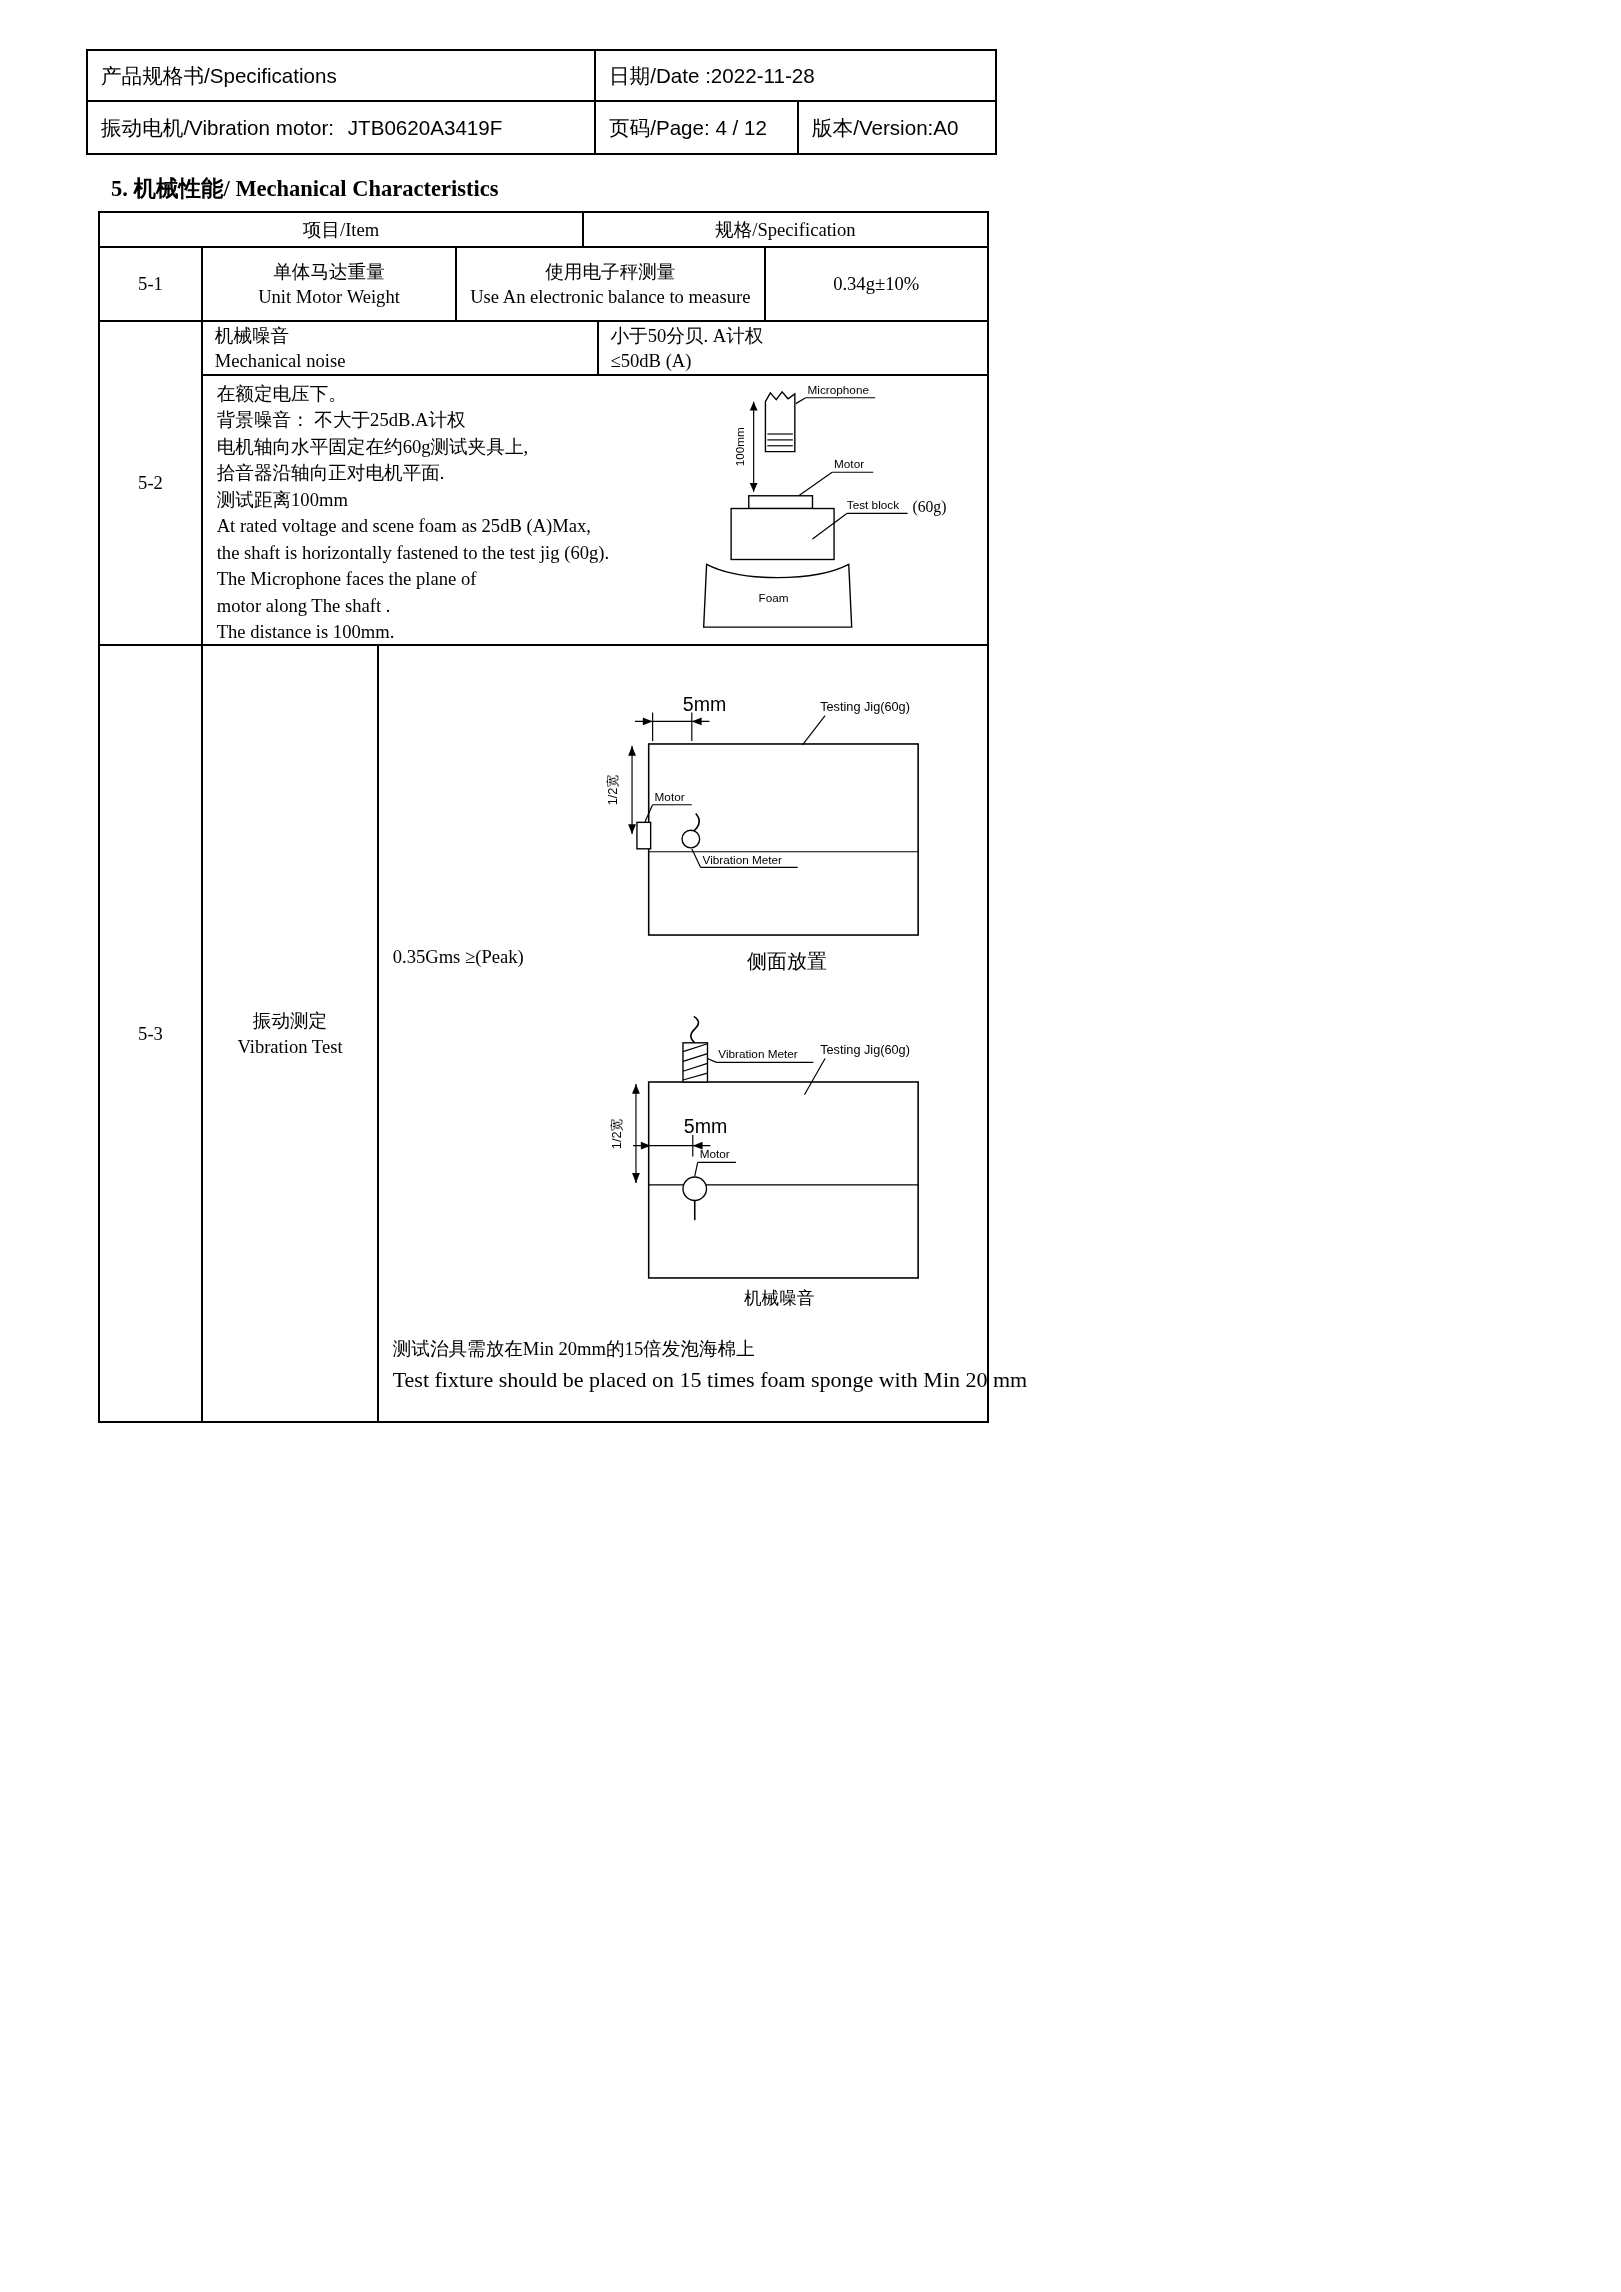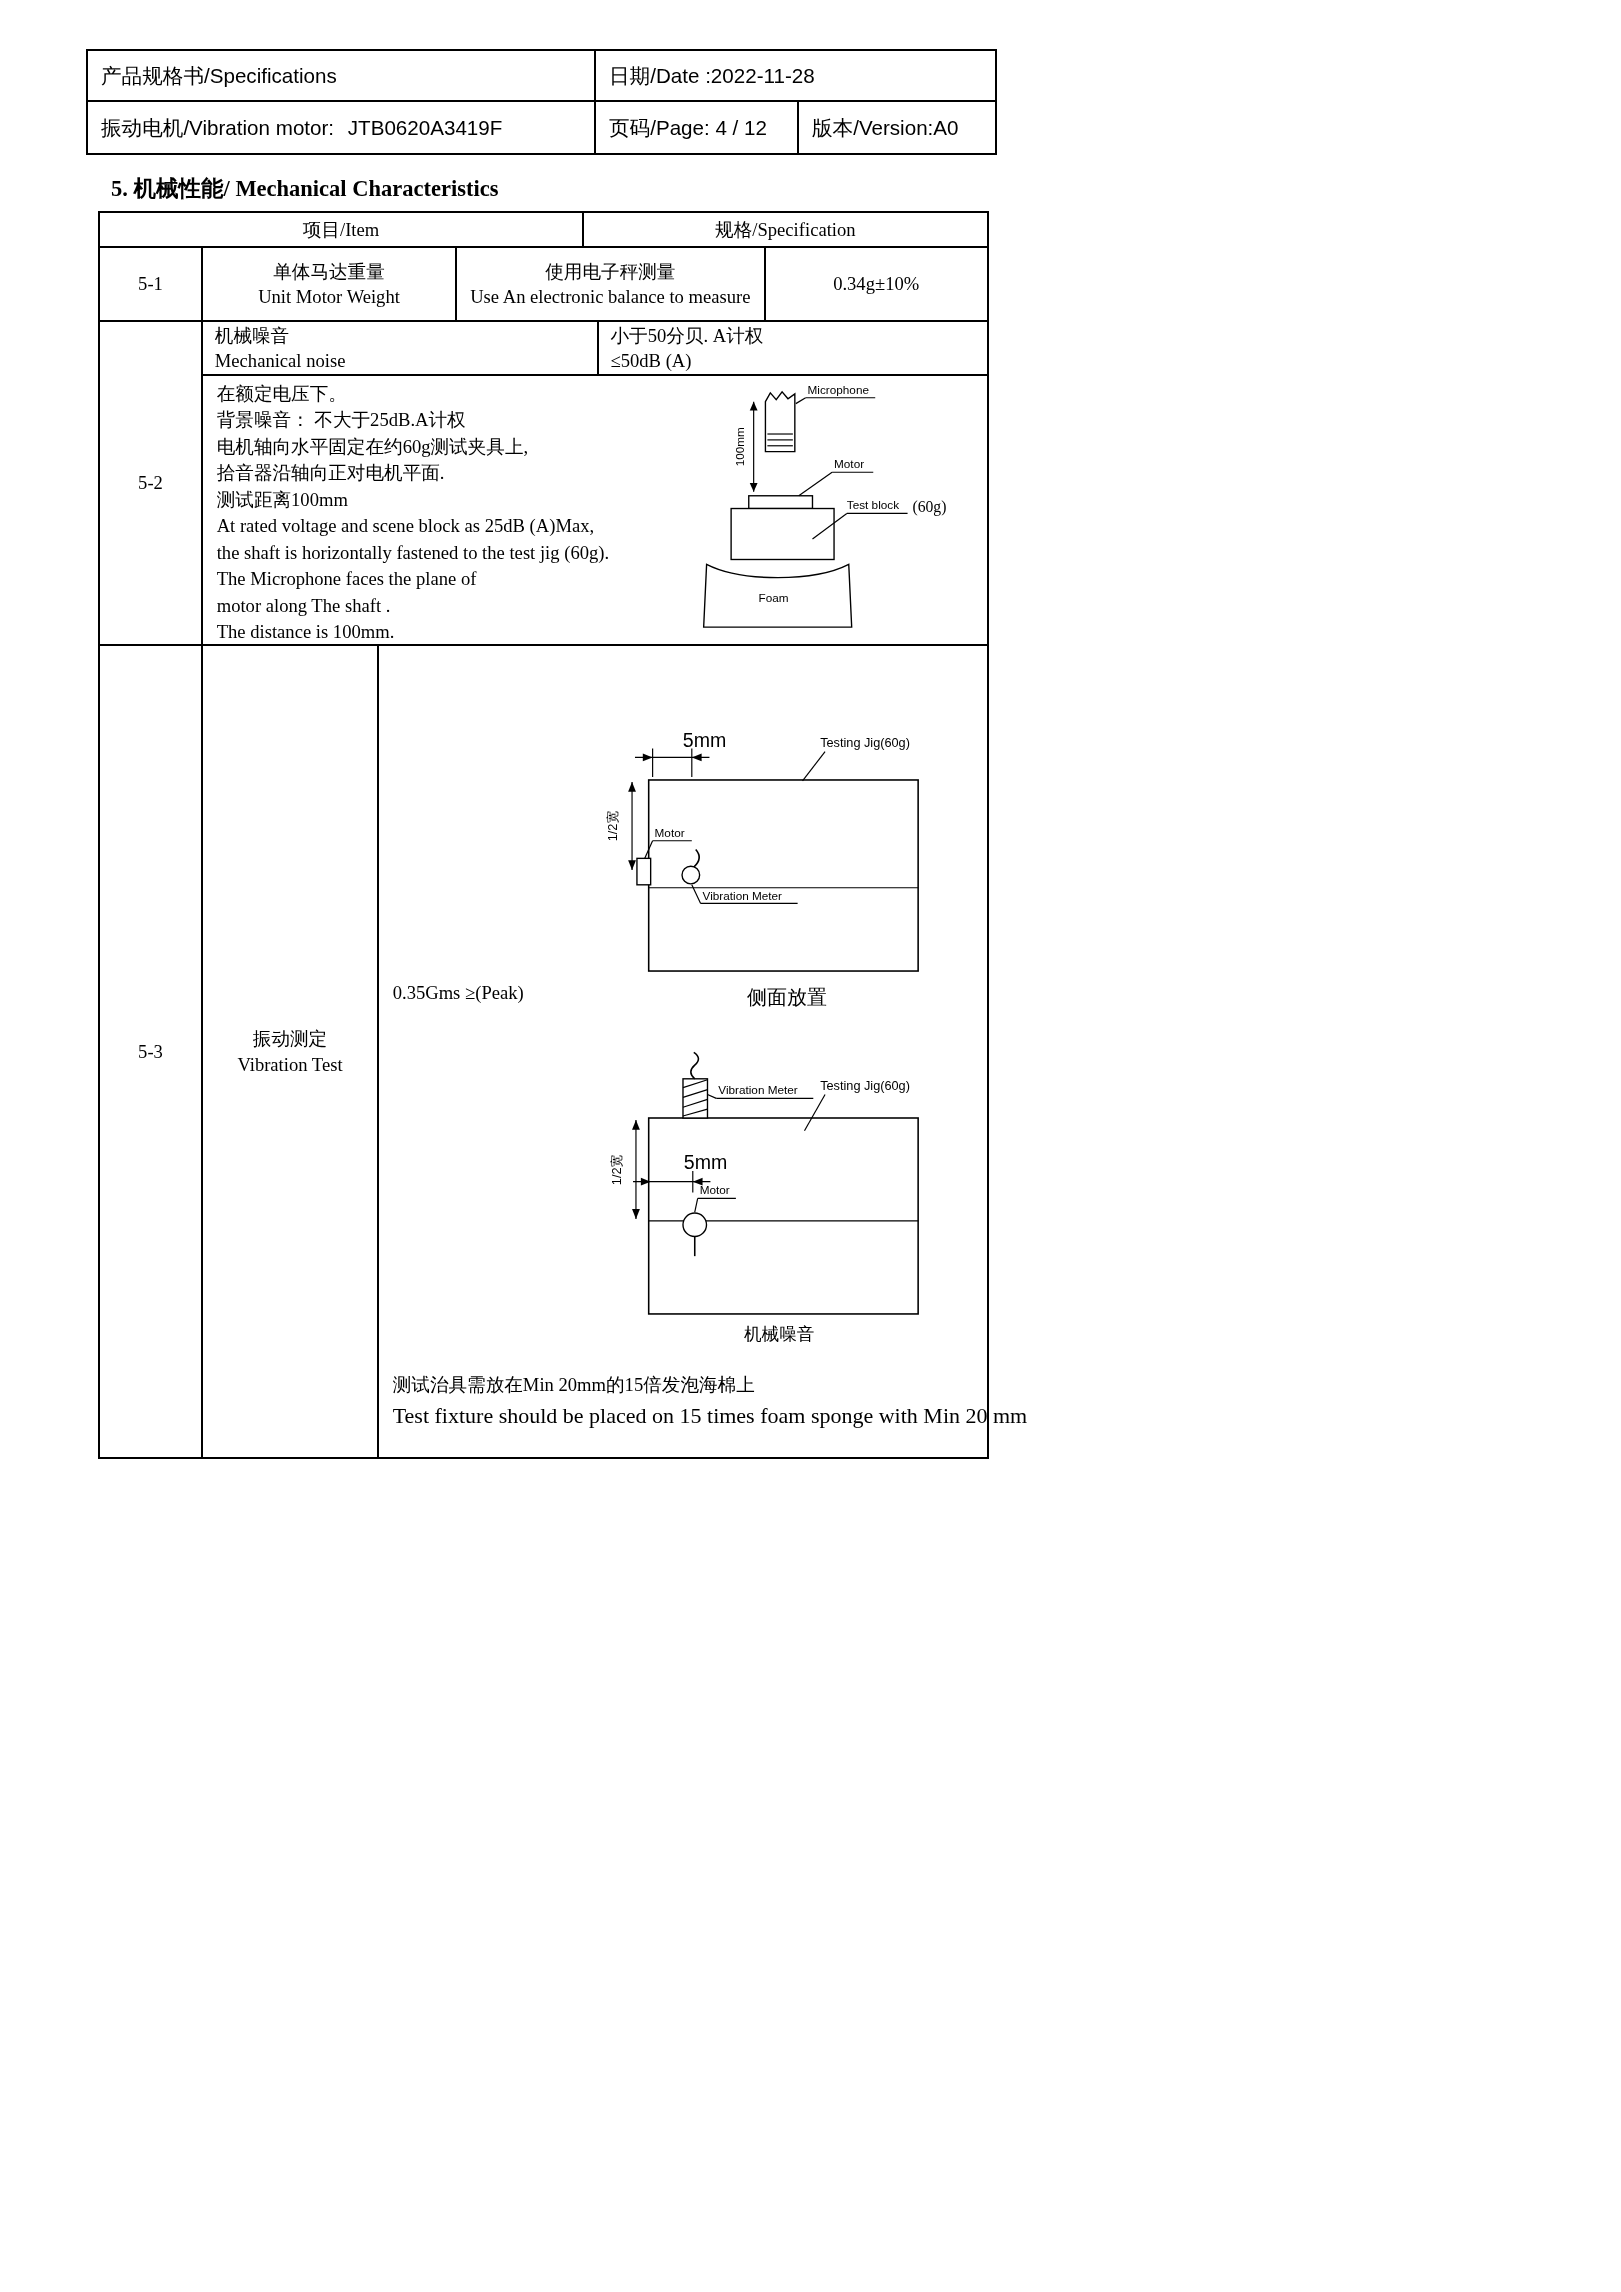--- a/index.html
+++ b/index.html
@@ -26,21 +26,21 @@
                font-size:18.6px; }
   table.main th, table.main td { border:2px solid #000; font-weight:normal; }
   .c { text-align:center; vertical-align:middle; line-height:25.5px; }
   .l { text-align:left; vertical-align:middle; padding-left:11.8px; line-height:25.5px; }
   td.nopad { padding:0; vertical-align:top; }
 
   .d52 { position:relative; width:100%; height:268px;padding-left:24px; }
   .d52-text { position:absolute; left:13.7px; top:4.9px; font-size:18.6px; line-height:26.5px; white-space:nowrap; }
   .d52-svg { position:absolute; left:484px; top:2px; }
 
-  .d53 { position:relative; width:100%; height:775px;margin-top:36px; }
+  .d53 { position:relative; width:100%; height:775px; }
   .d53-svg { position:absolute; left:0; top:0; }
   .gms   { position:absolute; left:13.7px;  top:300px; font-size:18.6px; }
   .cap1  { position:absolute; left:368px; top:302px; font-size:20px; }
   .cap2  { position:absolute; left:365px; top:640px; font-size:17.6px; }
   .note1 { position:absolute; left:13.7px;  top:690px; font-size:18.6px; white-space:nowrap; }
   .note2 { position:absolute; left:13.7px;  top:721px; font-size:22px; white-space:nowrap; }
 
   
   svg text { fill:#000; stroke:none; font-family:"Liberation Sans", sans-serif; }
   svg .lbl   { font-size:12px; }
@@ -114,21 +114,21 @@
     </tr>
     <tr style="height:270px">
       <td colspan="6" class="nopad">
         <div class="d52">
           <div class="d52-text">
             <div>在额定电压下。</div>
             <div>背景噪音： 不大于25dB.A计权</div>
             <div>电机轴向水平固定在约60g测试夹具上,</div>
             <div>拾音器沿轴向正对电机平面.</div>
             <div>测试距离100mm</div>
-            <div>At rated voltage and scene block as 25dB (A)Max,</div>
+            <div>At rated voltage and scene foam as 25dB (A)Max,</div>
             <div>the shaft is horizontally fastened to the test jig (60g).</div>
             <div>The Microphone faces the plane of</div>
             <div>motor along The shaft .</div>
             <div>The distance is 100mm.</div>
           </div>
           <svg class="d52-svg" width="299" height="263" viewBox="0 0 305 268" style="font-size:19px">
             <g>
               <path class="shape" d="M80,24 L85,15 L91,22 L97,14 L103,21 L110,16 L110,75 L80,75 Z"></path>
               <line class="ln" x1="82" y1="57" x2="108" y2="57"></line>
               <line class="ln" x1="82" y1="63" x2="108" y2="63"></line>

